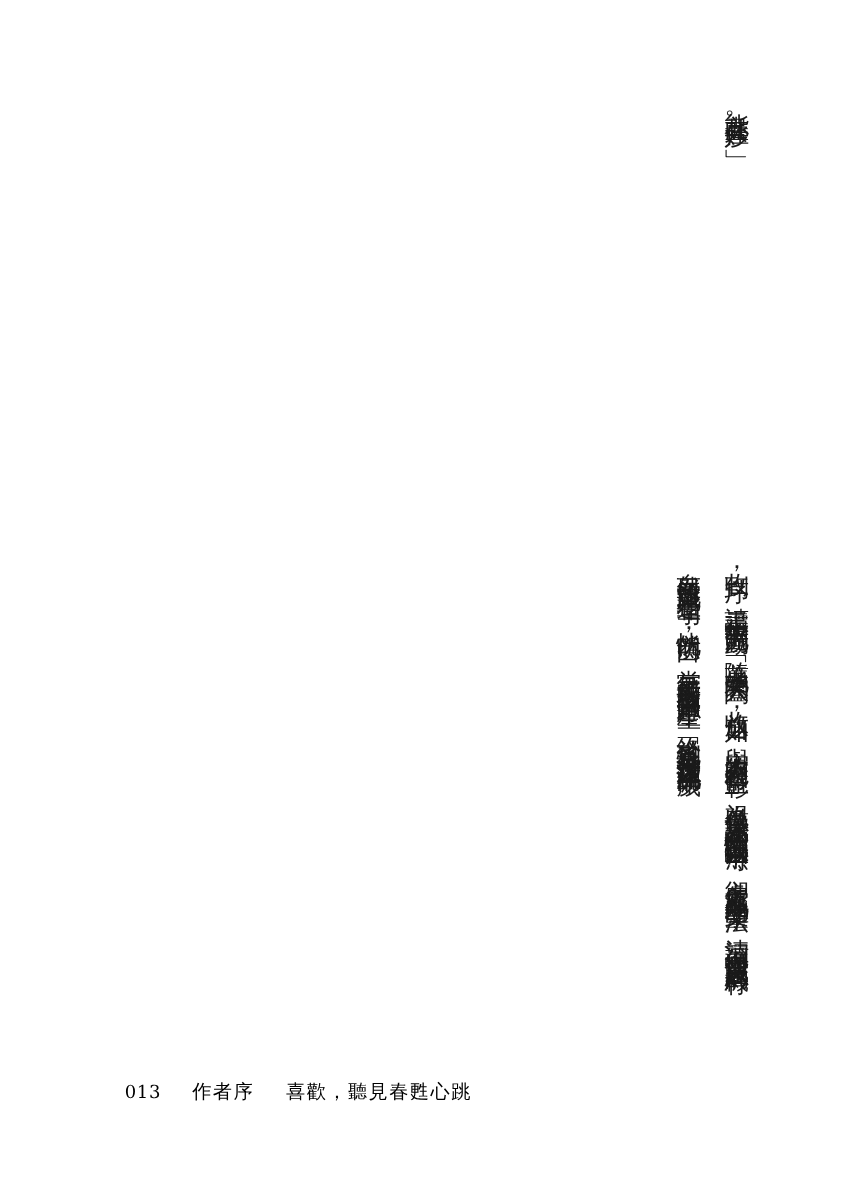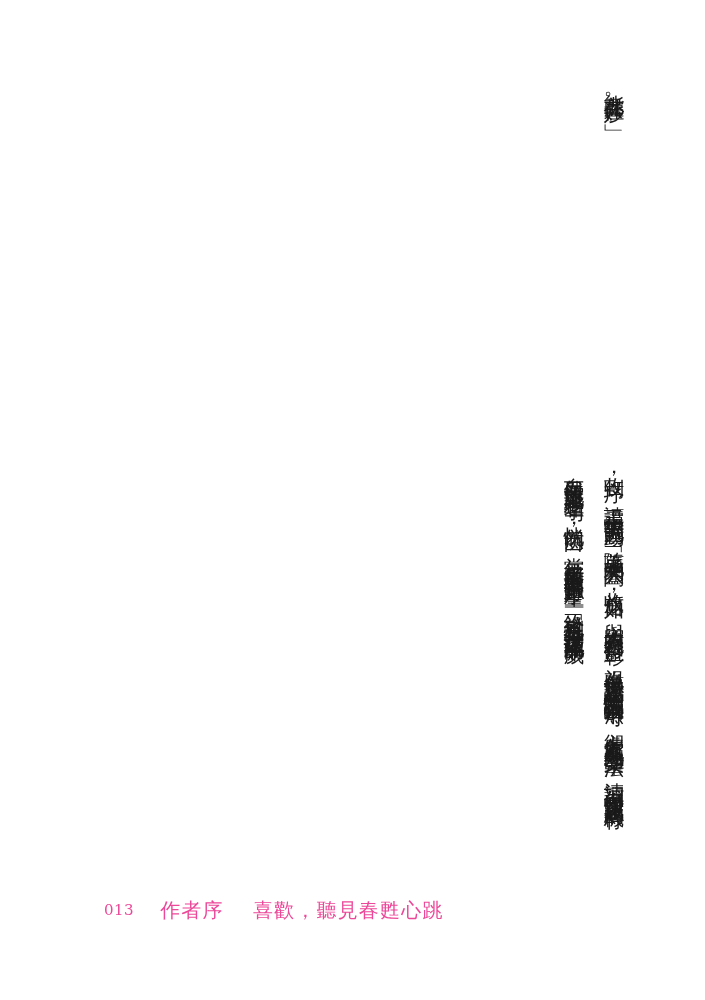--- a/index.html
+++ b/index.html
@@ -61,30 +61,30 @@
     position: absolute;
     left: 0;
     right: 0;
     bottom: 78px;
     height: 24px;
     display: flex;
     align-items: center;
     padding-left: 104px;
     font-size: 15px;
     letter-spacing: 1px;
-    color: #ec4899;
+    color: #000000;
   }
   .folio {
     font-family: "DejaVu Serif", "Liberation Serif", serif;
     font-size: 15px;
     letter-spacing: 0.5px;
     margin-right: 26px;
   }
   .running-title {
-    font-size: 20px;
+    font-size: 16px;
     letter-spacing: 1.2px;
   }
   .rt-sep {
     display: inline-block;
     width: 14px;
   }
 </style>
 </head>
 <body>
 

